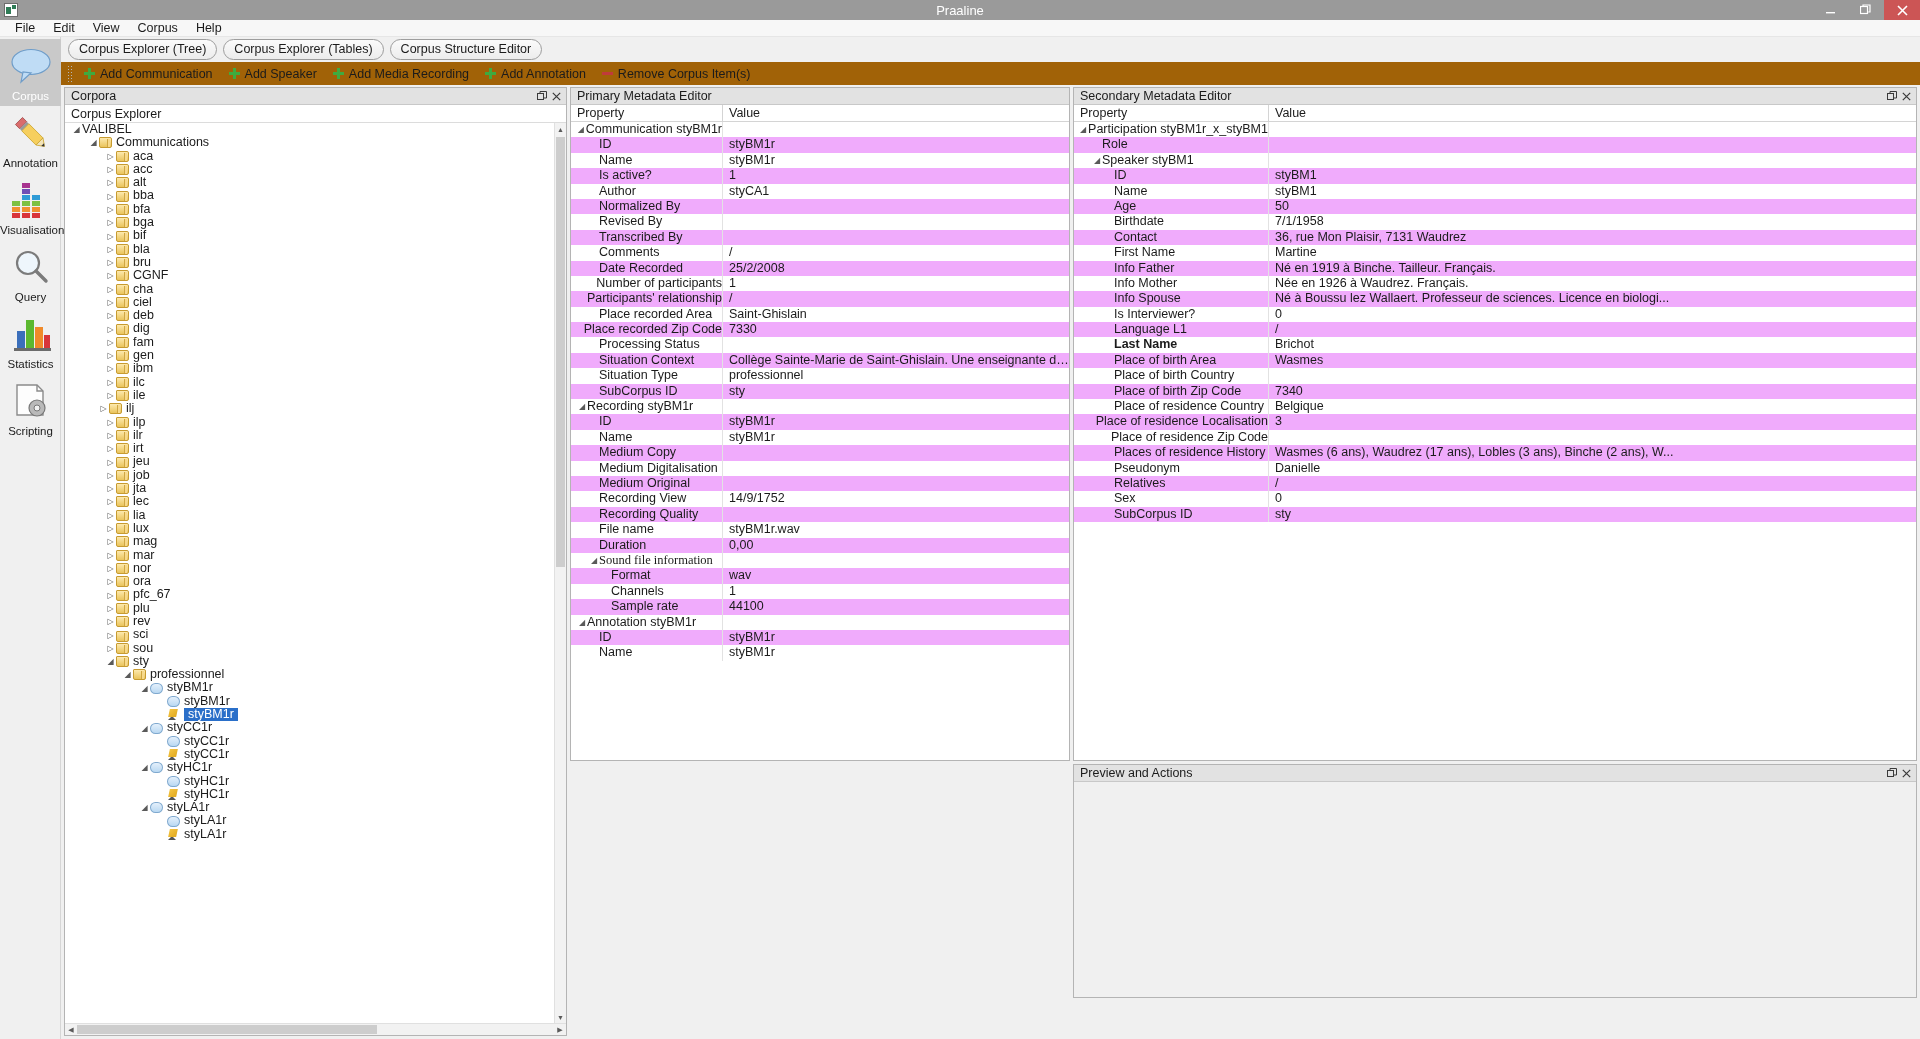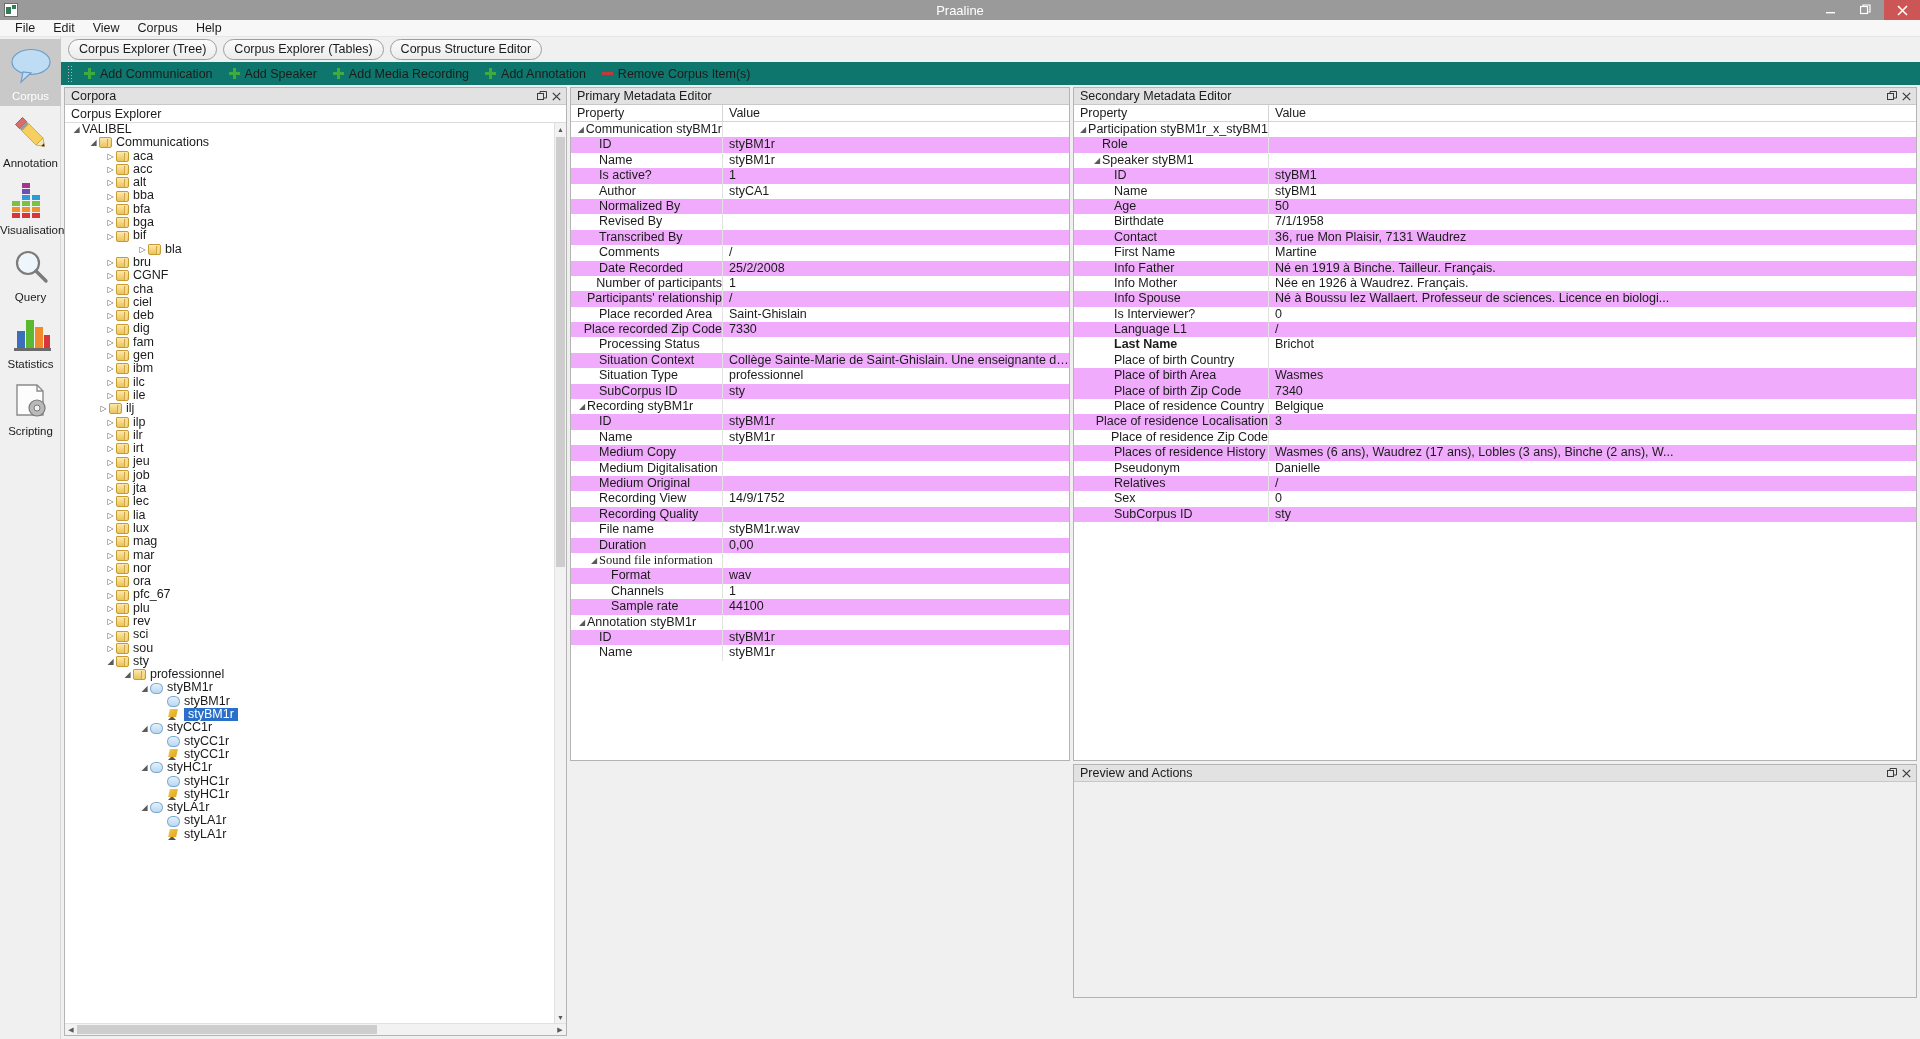--- a/index.html
+++ b/index.html
@@ -116,21 +116,21 @@
     padding: 2px 10px;
     font-size: 12.5px;
     line-height: 15px;
     cursor: default;
   }
 
   .toolbar {
     height: 23px;
     display: flex;
     align-items: center;
-    background: #0f766e;
+    background: #a16207;
     padding-left: 6px;
     gap: 0px;
   }
   .tb-grip {
     width: 6px; height: 17px; margin-right: 5px;
     background-image: radial-gradient(#b6b6b6 1px, transparent 1px);
     background-size: 3px 3px;
   }
   .tb-btn {
     display: flex; align-items: center; gap: 5px;
@@ -503,21 +503,21 @@
                 <div class="tnode" style="padding-left: 40px;">
                   <span class="arrow collapsed"></span>
                   <span class="folder-ic"></span>
                   <span class="t-label">bga</span>
                 </div>
                 <div class="tnode" style="padding-left: 40px;">
                   <span class="arrow collapsed"></span>
                   <span class="folder-ic"></span>
                   <span class="t-label">bif</span>
                 </div>
-                <div class="tnode" style="padding-left: 40px; margin-left: 32px;">
+                <div class="tnode" style="padding-left: 40px;">
                   <span class="arrow collapsed"></span>
                   <span class="folder-ic"></span>
                   <span class="t-label">bla</span>
                 </div>
                 <div class="tnode" style="padding-left: 40px;">
                   <span class="arrow collapsed"></span>
                   <span class="folder-ic"></span>
                   <span class="t-label">bru</span>
                 </div>
                 <div class="tnode" style="padding-left: 40px;">
@@ -1178,35 +1178,35 @@
                 <div class="v">/</div>
               </div>
               <div class="mt-row">
                 <div class="p" style="flex: 0 0 195px; font-weight: bold;">
                   <span style="display: inline-block; width: 30px;"></span>
                   <span style="display: inline-block; width: 10px;"></span>
                   <span>Last Name</span>
                 </div>
                 <div class="v">Brichot</div>
               </div>
+              <div class="mt-row alt">
+                <div class="p" style="flex: 0 0 195px;">
+                  <span style="display: inline-block; width: 30px;"></span>
+                  <span style="display: inline-block; width: 10px;"></span>
+                  <span>Place of birth Area</span>
+                </div>
+                <div class="v">Wasmes</div>
+              </div>
               <div class="mt-row">
                 <div class="p" style="flex: 0 0 195px;">
                   <span style="display: inline-block; width: 30px;"></span>
                   <span style="display: inline-block; width: 10px;"></span>
                   <span>Place of birth Country</span>
                 </div>
                 <div class="v"></div>
-              </div>
-              <div class="mt-row alt">
-                <div class="p" style="flex: 0 0 195px;">
-                  <span style="display: inline-block; width: 30px;"></span>
-                  <span style="display: inline-block; width: 10px;"></span>
-                  <span>Place of birth Area</span>
-                </div>
-                <div class="v">Wasmes</div>
               </div>
               <div class="mt-row alt">
                 <div class="p" style="flex: 0 0 195px;">
                   <span style="display: inline-block; width: 30px;"></span>
                   <span style="display: inline-block; width: 10px;"></span>
                   <span>Place of birth Zip Code</span>
                 </div>
                 <div class="v">7340</div>
               </div>
               <div class="mt-row">

